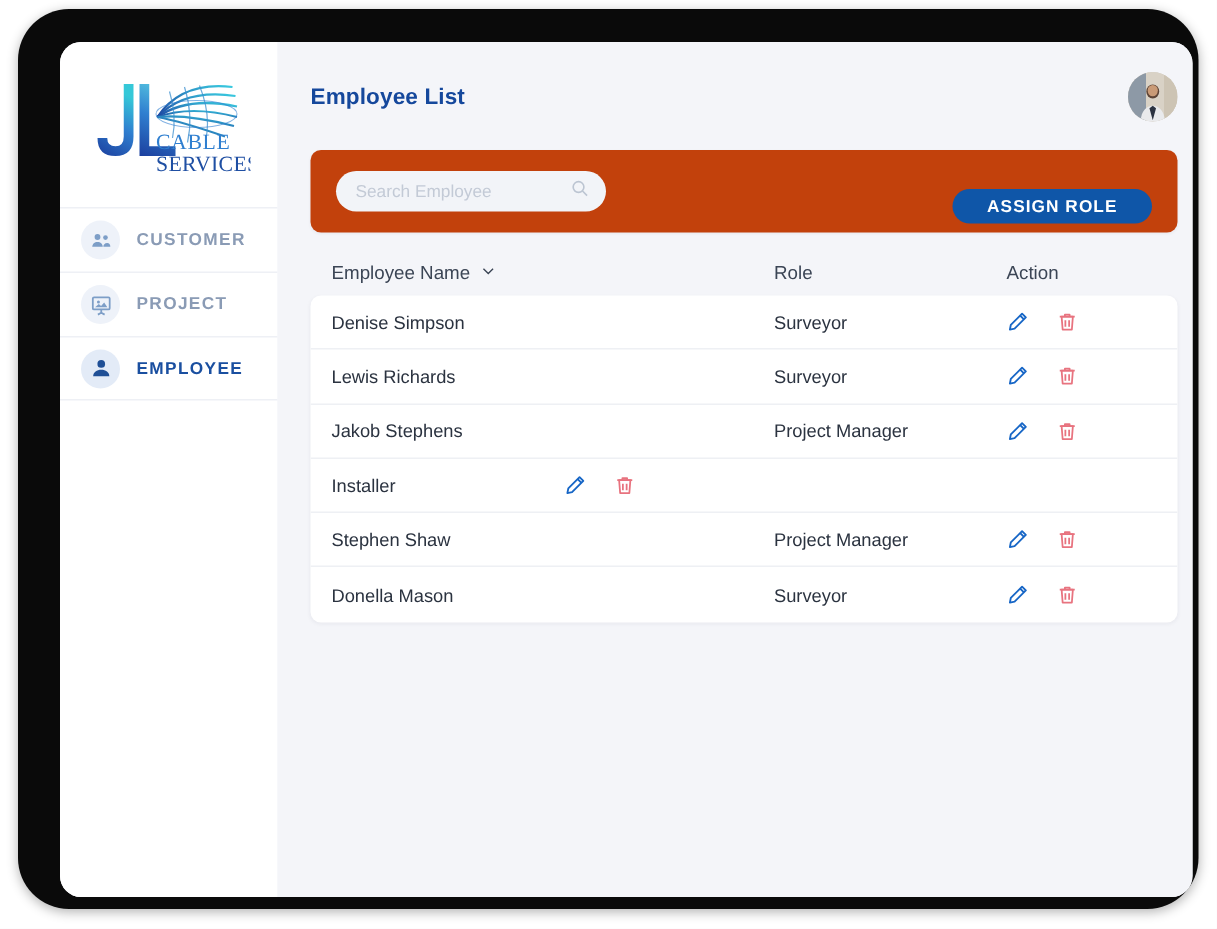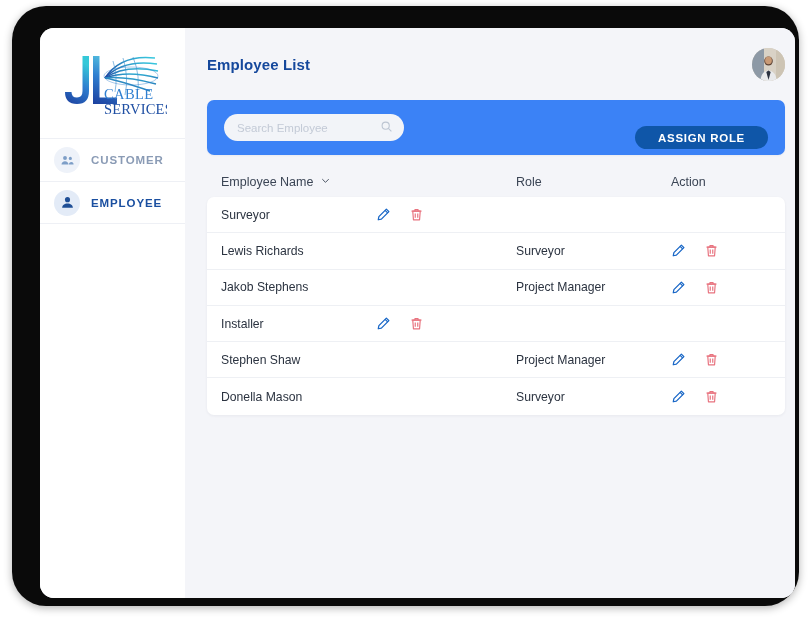--- a/index.html
+++ b/index.html
@@ -123,21 +123,21 @@
     color: #1f59ad;
     font-weight: 500;
   }
   #user-role {
     font-size: 10.5px;
     color: #b3bcc9;
   }
 
   
   #search-card {
-    background: #3b82f6;
+    background: #c2410c;
     border-radius: 7px;
     height: 55px;
     display: flex;
     align-items: center;
     justify-content: space-between;
     padding: 0 17px;
     box-sizing: border-box;
     box-shadow: 0 1px 2px rgba(30,40,70,0.05);
   }
   #search-box {
@@ -272,20 +272,31 @@
           <svg width="15" height="15" viewBox="0 0 24 24" fill="#7d9ec7">
             <circle cx="8" cy="8" r="3.1"></circle>
             <circle cx="16.5" cy="8.6" r="2.5"></circle>
             <path d="M2.4 18.5c0-3.3 2.5-5.3 5.6-5.3s5.6 2 5.6 5.3z"></path>
             <path d="M14.2 18.5c0-2.4 1.5-4.2 4.1-4.2 2.2 0 3.4 1.6 3.4 4.2z"></path>
           </svg>
         </span>
         <span class="nav-label">CUSTOMER</span>
       </div>
 
+      <div class="nav-item">
+        <span class="nav-icon">
+          <svg width="15" height="15" viewBox="0 0 24 24" fill="none" stroke="#7d9ec7" stroke-width="1.9">
+            <rect x="3" y="3.5" width="18" height="13" rx="1.4"></rect>
+            <path d="M12 16.5v3.5M12 20l-3.6 2M12 20l3.6 2"></path>
+            <circle cx="9" cy="8.6" r="1.6" fill="#7d9ec7" stroke="none"></circle>
+            <path d="M5.4 14 9.4 10.6l2.4 2.1 3.3-3.6 3.4 4.9z" fill="#7d9ec7" stroke="none"></path>
+          </svg>
+        </span>
+        <span class="nav-label">PROJECT</span>
+      </div>
 
       <div class="nav-item active">
         <span class="nav-icon">
           <svg width="15" height="15" viewBox="0 0 24 24" fill="#1f4f96">
             <circle cx="12" cy="7.4" r="4.1"></circle>
             <path d="M3.4 20.5c0-4.4 3.9-7 8.6-7s8.6 2.6 8.6 7z"></path>
           </svg>
         </span>
         <span class="nav-label">EMPLOYEE</span>
       </div>
@@ -333,20 +344,21 @@
                 <path d="M5 9l7 7 7-7"></path>
               </svg>
             </span>
           </div>
           <div class="th col-role">Role</div>
           <div class="th col-action">Action</div>
         </div>
 
         <div id="table-body">
             <div class="trow">
+              <div class="cell col-name">Denise Simpson</div>
               <div class="cell col-role">Surveyor</div>
               <div class="cell col-action action-cell">
                 <span class="icon-btn"><svg width="15" height="15" viewBox="0 0 24 24" fill="none" stroke="#1766c6" stroke-width="2" stroke-linejoin="round">
                     <path d="M16.6 3.4l4 4L8.6 19.4l-5 1 1-5z"></path>
                     <path d="M14.6 5.4l4 4"></path>
                   </svg></span>
                 <span class="icon-btn"><svg width="15" height="15" viewBox="0 0 24 24" fill="none" stroke="#e8737f" stroke-width="1.9" stroke-linejoin="round">
                     <path d="M4 6.5h16"></path>
                     <path d="M9.5 6.5V4.3h5v2.2"></path>
                     <path d="M6 6.5l1.1 14h9.8l1.1-14z"></path>

